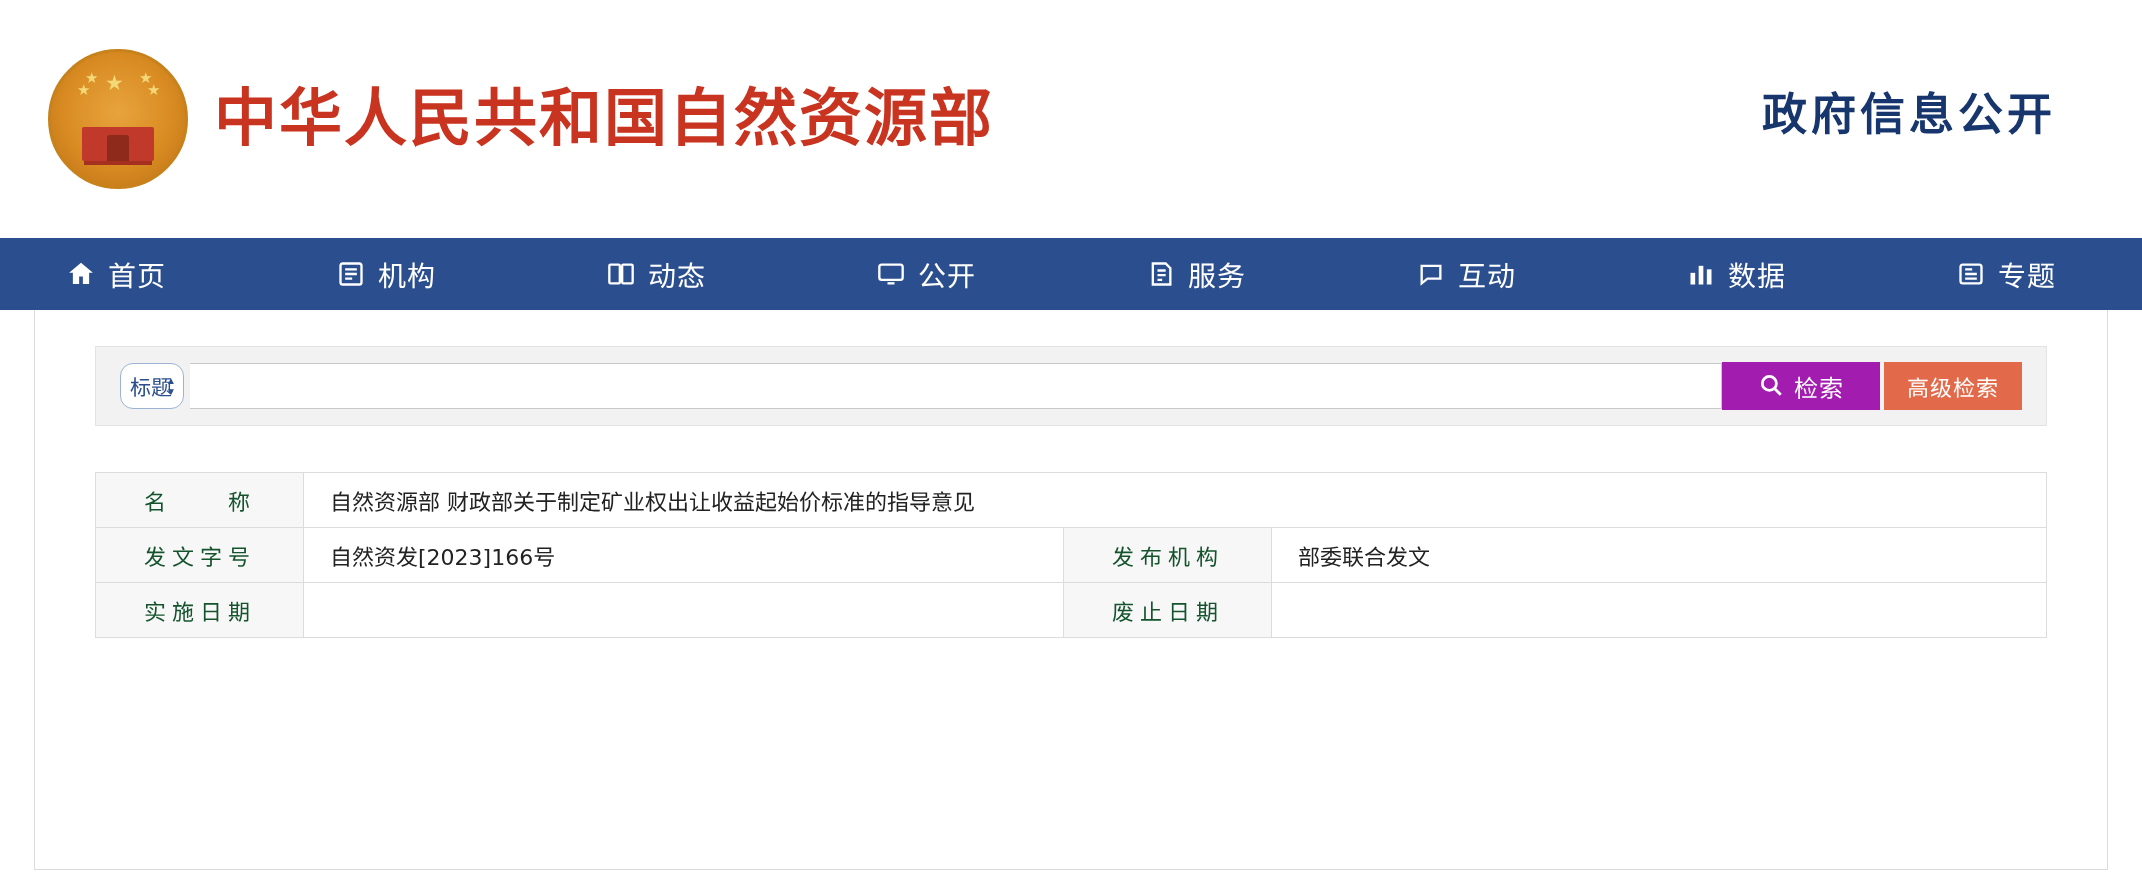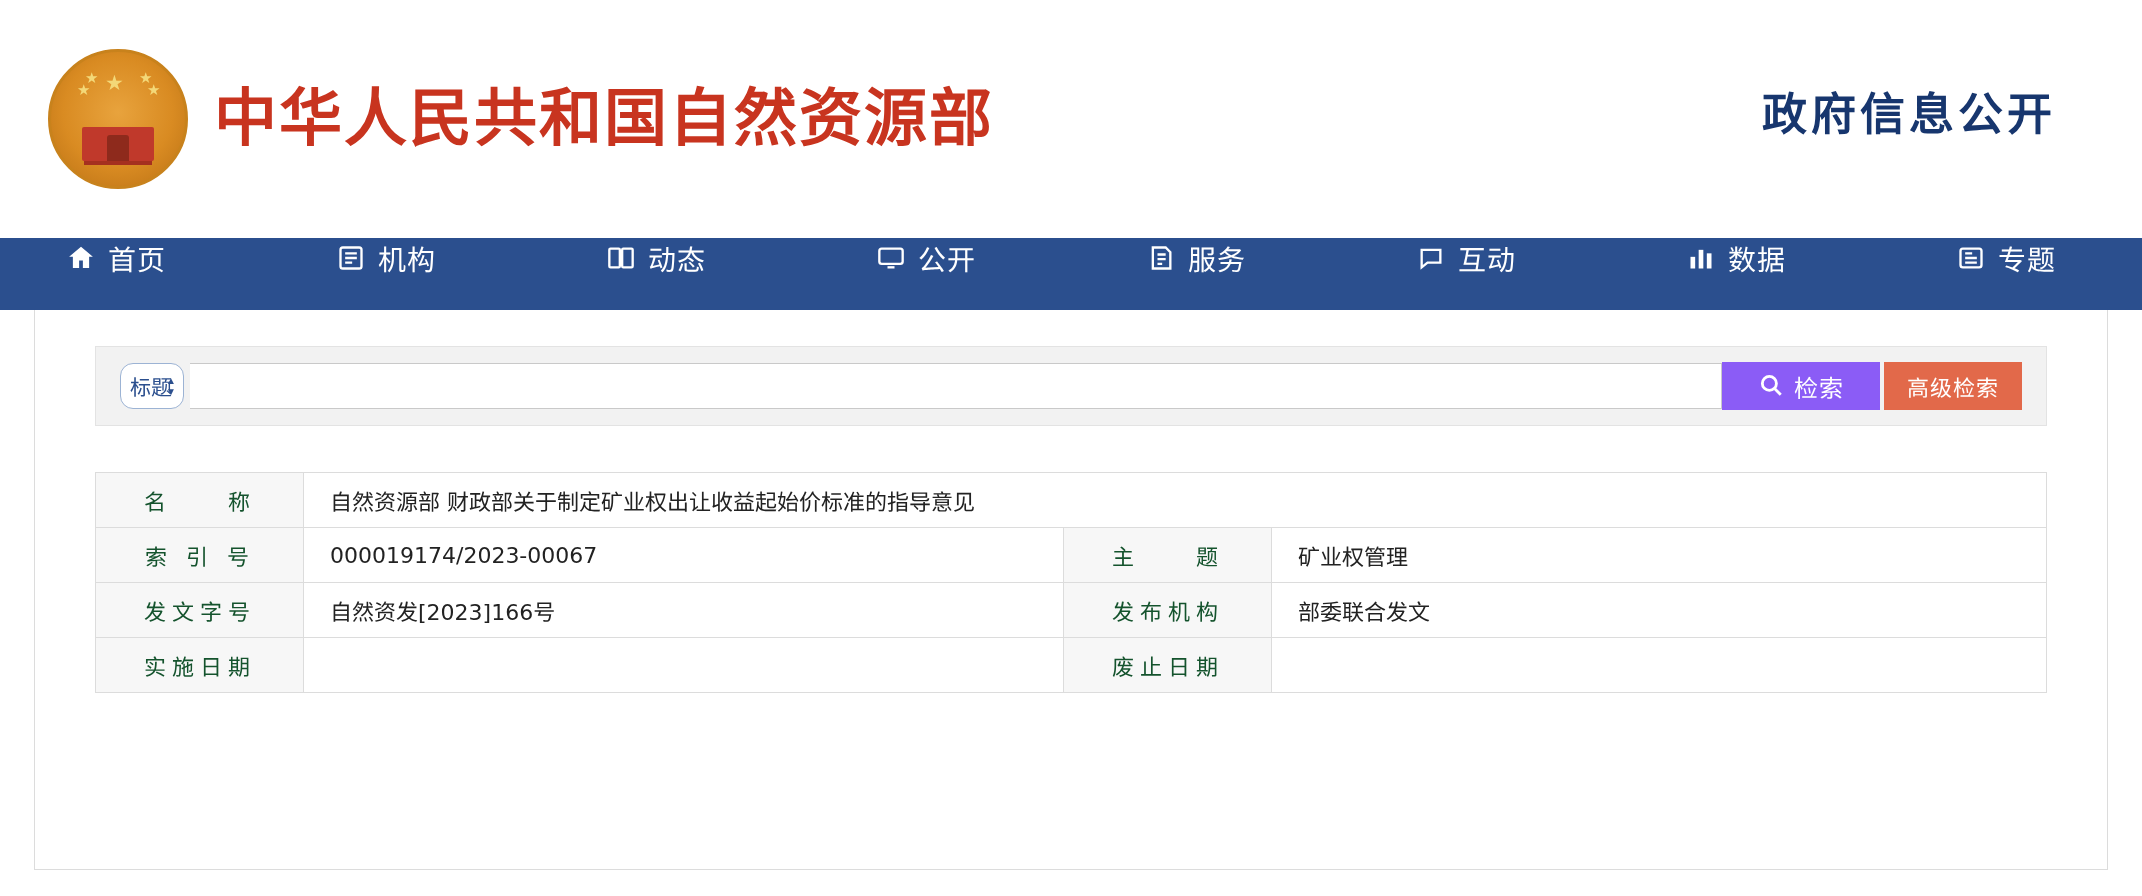--- a/index.html
+++ b/index.html
@@ -102,21 +102,21 @@
     font-weight: bold;
     color: #17366e;
     letter-spacing: 4px;
   }
 
   
   .nav {
     height: 72px;
     background: #2b4f8e;
     display: flex;
-    align-items: flex-start;
+    align-items: center;
     padding: 0 60px;
   }
   .nav-inner {
     width: 100%;
     display: flex;
     align-items: center;
     justify-content: space-between;
     padding-right: 20px;
   }
   .nav-item {
@@ -204,21 +204,21 @@
     padding: 0 12px;
     font-size: 20px;
     font-family: "DejaVu Sans", "Liberation Sans", sans-serif;
     color: #333;
     outline: none;
   }
   .btn-search {
     flex: none;
     height: 48px;
     min-width: 158px;
-    background: #8b5cf6;
+    background: #a21caf;
     color: #ffffff;
     border: none;
     display: flex;
     align-items: center;
     justify-content: center;
     gap: 10px;
     cursor: pointer;
   }
   .btn-search .lbl {
     font-family: "DejaVu Sans", "Liberation Sans", sans-serif;
@@ -407,26 +407,20 @@
         <col style="width:760px">
         <col style="width:208px">
         <col>
       </colgroup>
       <tbody>
         <tr>
           <td class="lab">名　　称</td>
           <td class="title-val" colspan="3">自然资源部 财政部关于制定矿业权出让收益起始价标准的指导意见</td>
         </tr>
         <tr>
-          <td class="lab">索 引 号</td>
-          <td class="val">000019174/2023-00067</td>
-          <td class="lab">主　　题</td>
-          <td class="val">矿业权管理</td>
-        </tr>
-        <tr>
           <td class="lab">发文字号</td>
           <td class="val">自然资发[2023]166号</td>
           <td class="lab">发布机构</td>
           <td class="val">部委联合发文</td>
         </tr>
         <tr>
           <td class="lab">实施日期</td>
           <td class="val"></td>
           <td class="lab">废止日期</td>
           <td class="val"></td>

